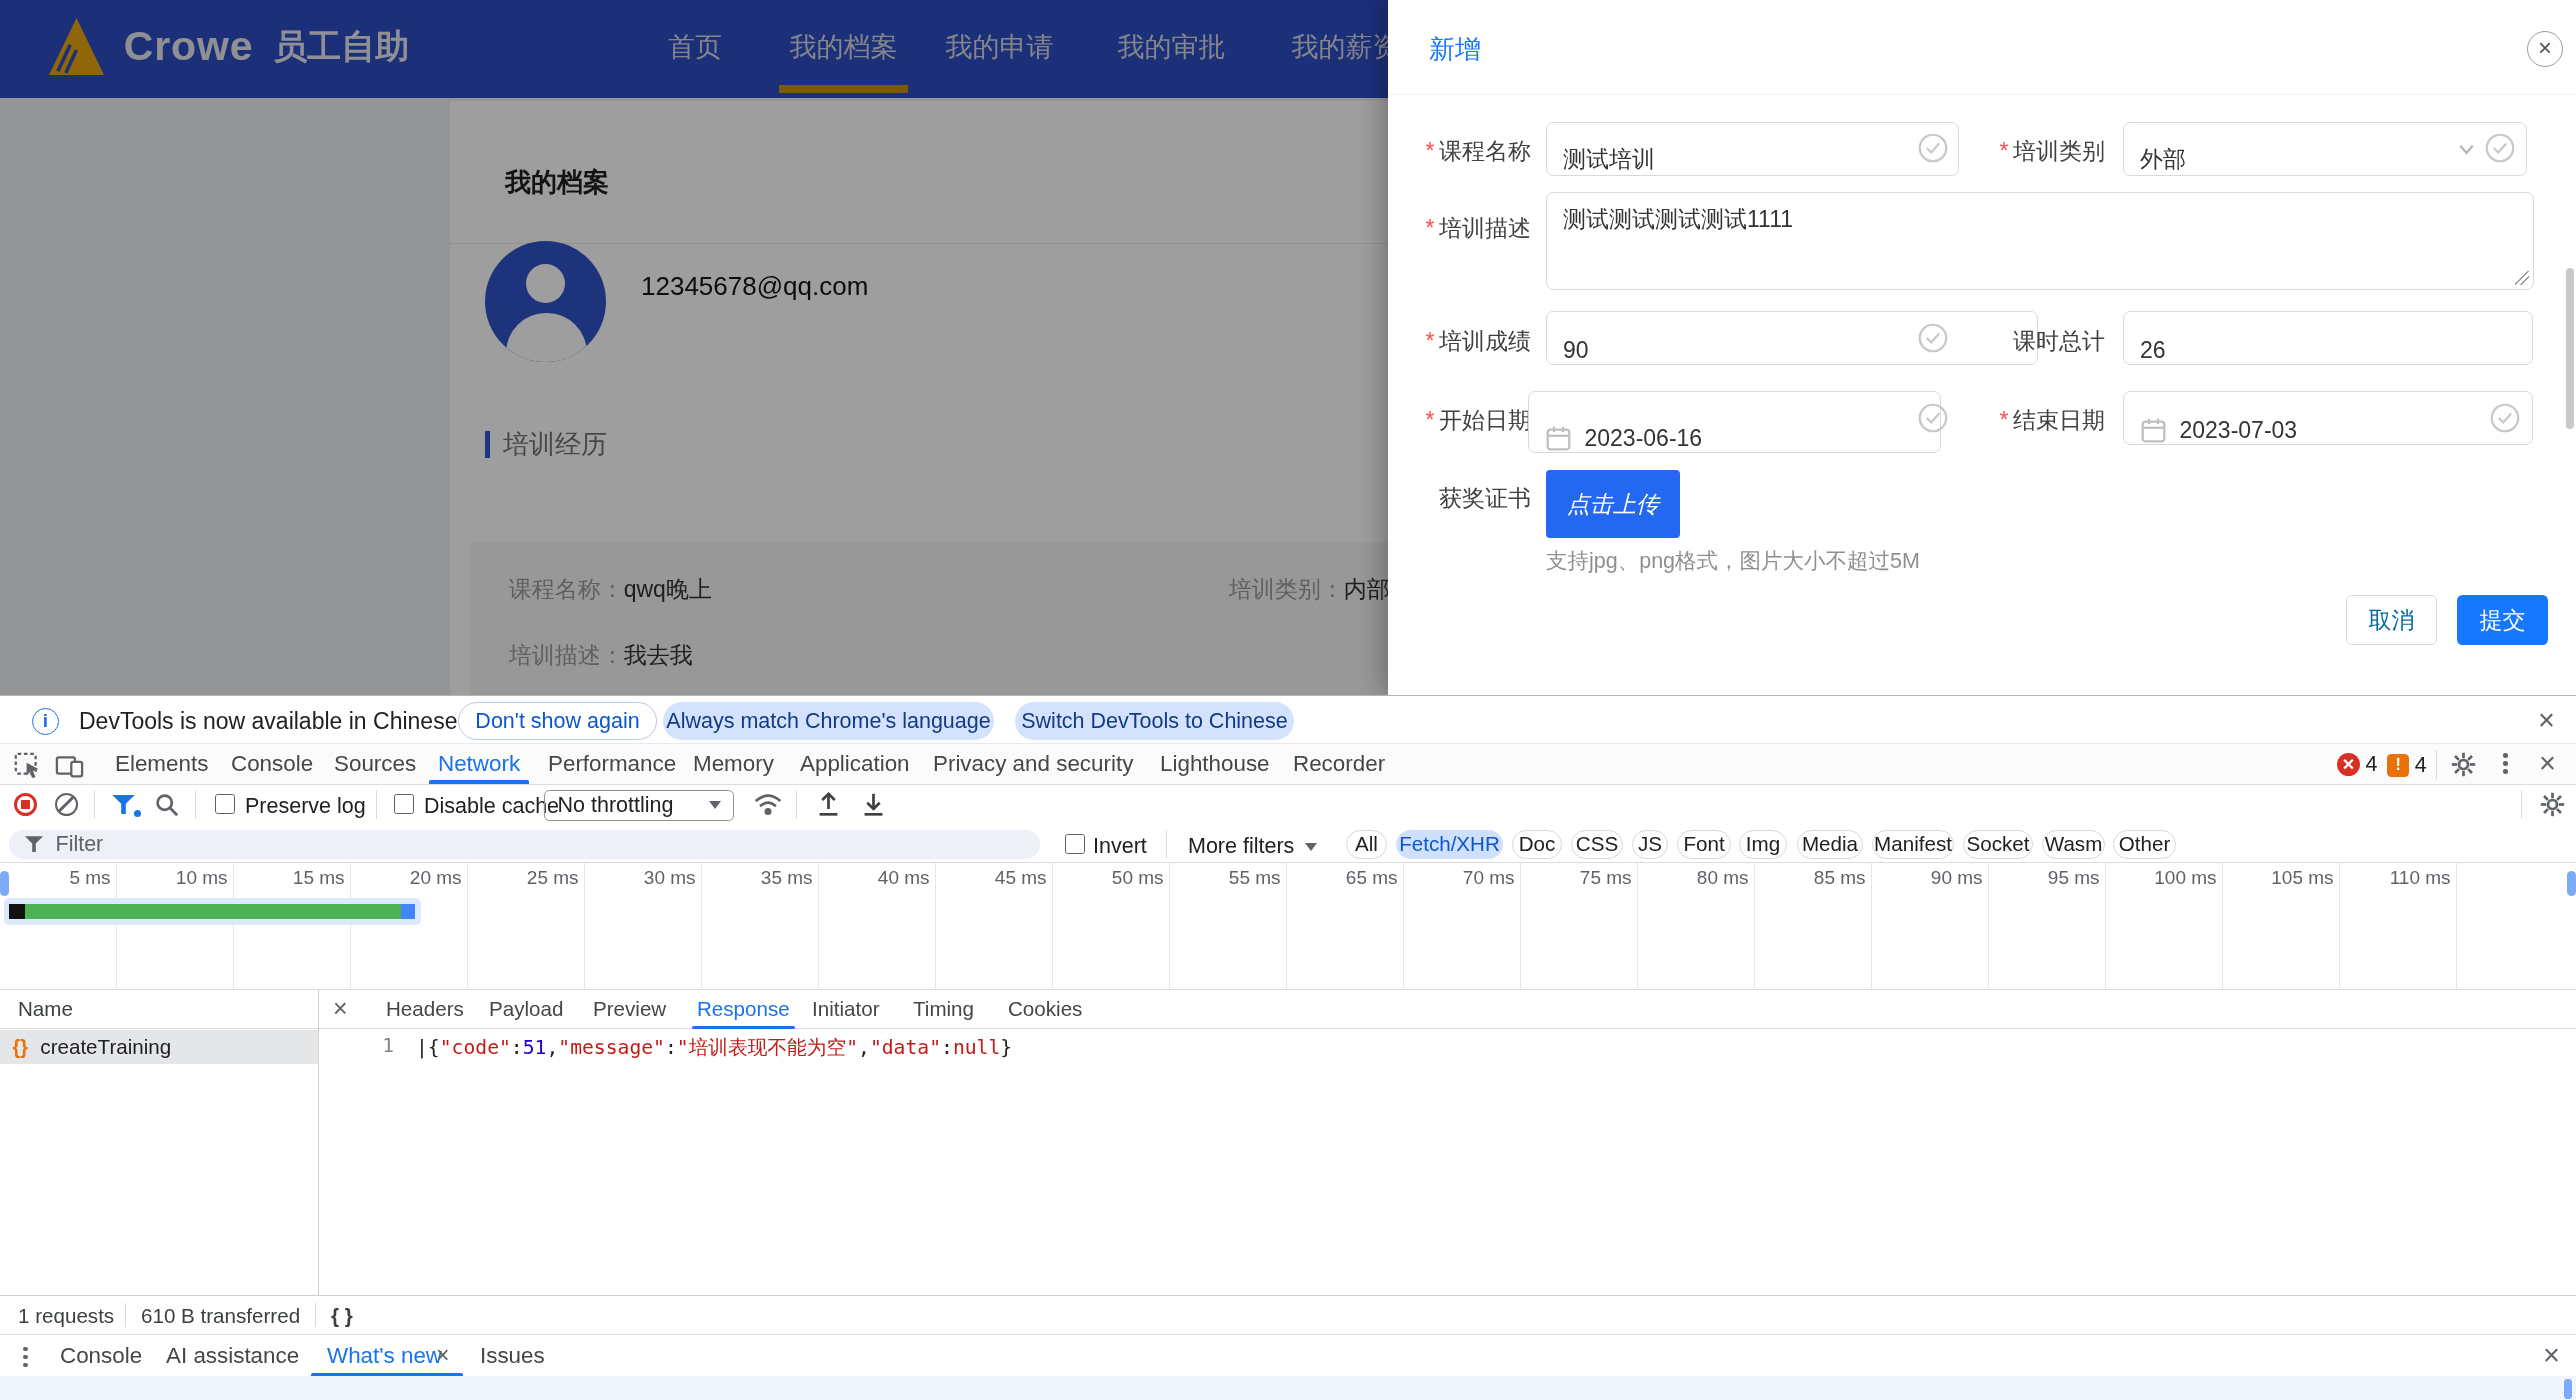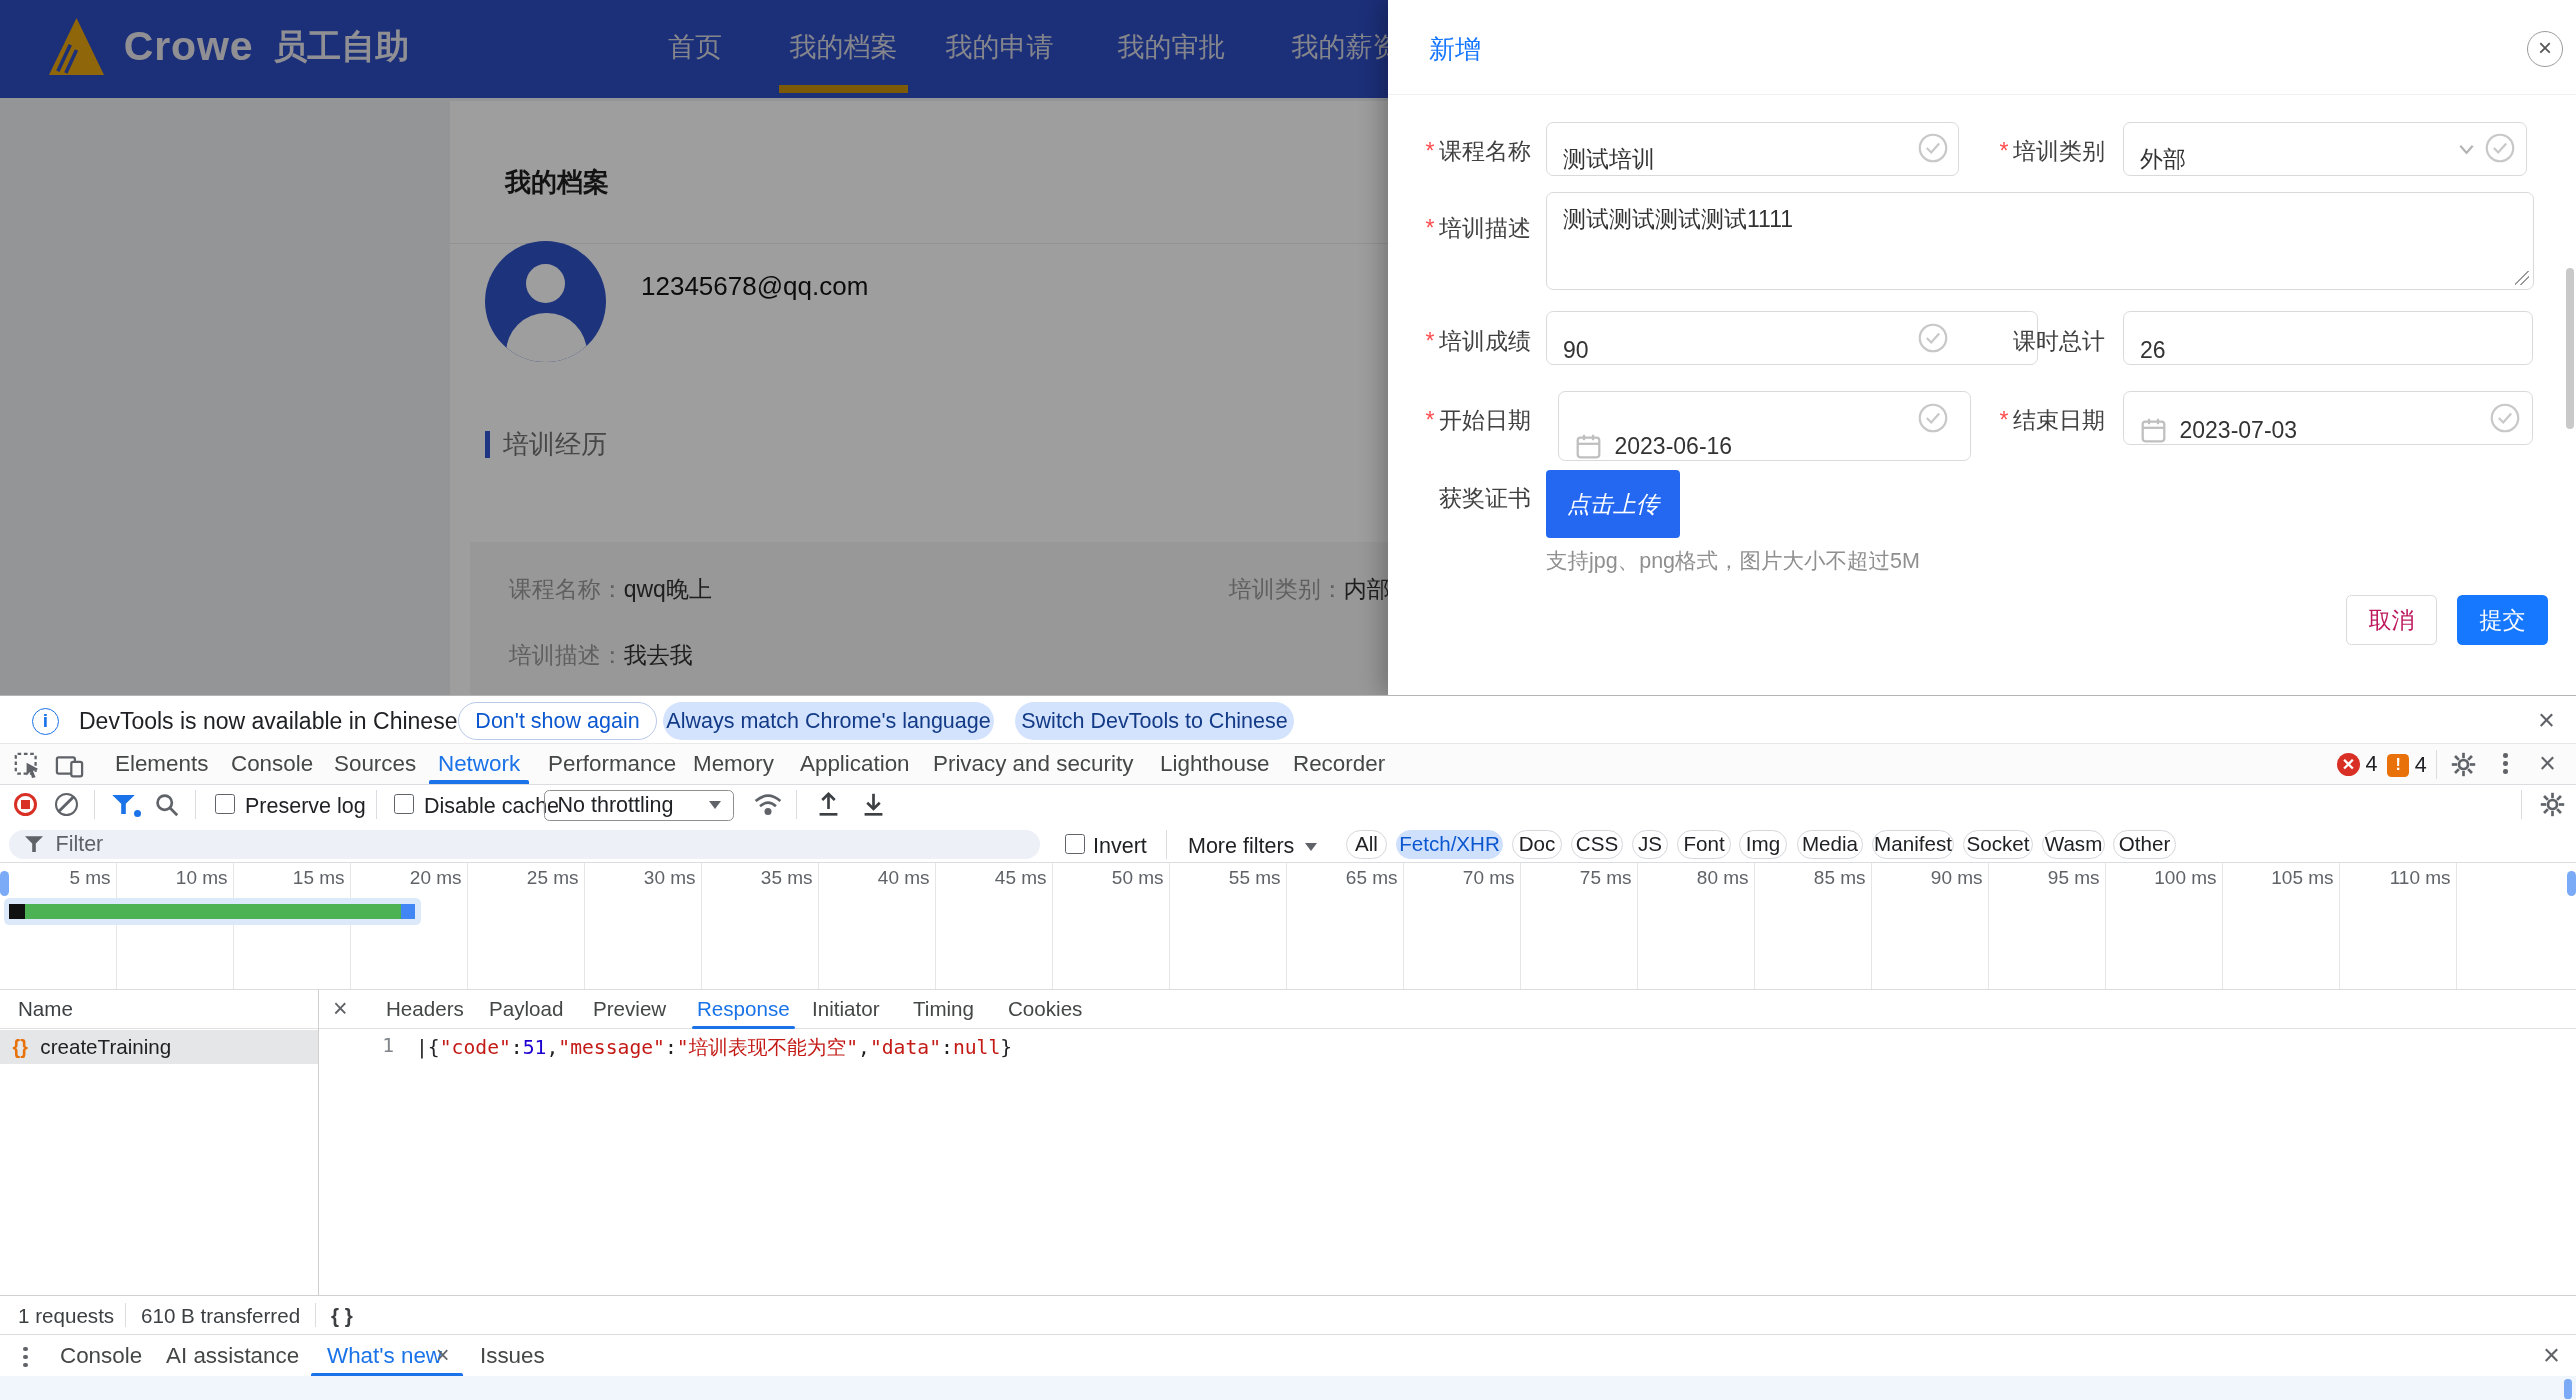--- a/index.html
+++ b/index.html
@@ -48,21 +48,21 @@
   .req::before { content:"*"; color:#ff4d4f; margin-right:4.5px; }
   .f-input { position:absolute; border:0.9px solid #d9d9d9; border-radius:7.2px; background:#fff; font-size:23px; color:#333; display:flex; align-items:flex-end; padding:0 16px; }
   .chk-ic { position:absolute; width:30px; height:30px; }
   .chev { position:absolute; width:23px; height:23px; }
   .cal-ic { width:27px; height:27px; margin-right:12.5px; flex:none; }
   .f-area { position:absolute; left:158px; top:192px; width:988px; height:98px; border:0.9px solid #d9d9d9; border-radius:7.2px; font-size:23px; color:#333; padding:10.7px 16px; }
   .rsz { position:absolute; right:3.6px; bottom:3.6px; width:14.3px; height:14.3px;
         background:linear-gradient(135deg,transparent 45%,#999 45%,#999 52%,transparent 52%,transparent 65%,#999 65%,#999 72%,transparent 72%); }
   .up-btn { position:absolute; left:158px; top:470px; width:134px; height:68px; background:#2468f2; border-radius:4px; color:#fff; font-size:23px; display:flex; align-items:center; justify-content:center;font-style:italic; }
   .up-hint { position:absolute; left:158px; top:546px; font-size:21.5px; color:#8f8f8f; }
-  .dw-cancel { position:absolute; left:958px; top:595px; width:91px; height:50px; border:0.9px solid #d9d9d9; border-radius:5.4px; background:#fff; color:#be185d; font-size:23px; display:flex; align-items:center; justify-content:center; }
+  .dw-cancel { position:absolute; left:958px; top:595px; width:91px; height:50px; border:0.9px solid #d9d9d9; border-radius:5.4px; background:#fff; color:#0369a1; font-size:23px; display:flex; align-items:center; justify-content:center; }
   .dw-submit { position:absolute; left:1069px; top:595px; width:91px; height:50px; background:#1677ff; border-radius:5.4px; color:#fff; font-size:23px; display:flex; align-items:center; justify-content:center; }
   .dw-scroll { position:absolute; left:1178px; top:268px; width:8px; height:161px; background:#c9c9c9; border-radius:4.5px; }
 
   
   .devtools { position:absolute; left:0; top:695px; width:2576px; height:705px; background:#fff; z-index:4; border-top:0.9px solid #b5b5b5; font-family:"Liberation Sans",sans-serif; }
   .dt-row { position:absolute; left:0; width:2576px; }
   .notif { top:0.9px; height:47px; border-bottom:0.9px solid #e8e8e8; background:#fff; }
   .info-ic { position:absolute; left:32px; top:10.7px; width:27px; height:27px; border:1.8px solid #1a73e8; border-radius:50%; color:#1a73e8; font-size:19px; text-align:center; line-height:24px; font-weight:bold; }
   .notif-txt { position:absolute; left:79px; top:10.7px; font-size:23px; color:#202124; }
   .pill { position:absolute; top:5.4px; height:38px; border-radius:19px; font-size:21.5px; display:flex; align-items:center; justify-content:center; }
@@ -213,21 +213,21 @@
     <svg class="chk-ic" style="left:530px;top:323px;" viewBox="0 0 34 34">
         <circle cx="17" cy="17" r="15" fill="none" stroke="#c8c8c8" stroke-width="2.5"></circle>
         <polyline points="10,17 15,22 24,12" fill="none" stroke="#c8c8c8" stroke-width="2.5"></polyline>
       </svg>
     <div class="f-label" style="left:601px;top:326px;width:116px;">课时总计</div>
     <div class="f-input" style="left:735px;top:311px;width:410px;height:54px;">
       <span>26</span>
     </div>
 
     <div class="f-label req" style="left:27px;top:405px;width:116px;">开始日期</div>
-    <div class="f-input" style="left:170px;top:391px;width:413px;height:70px;">
+    <div class="f-input" style="left:140px;top:391px;width:413px;height:62px;">
       <svg class="cal-ic" viewBox="0 0 30 30">
           <rect x="3" y="5" width="24" height="22" rx="3" fill="none" stroke="#bfbfbf" stroke-width="2.5"></rect>
           <line x1="3" y1="12" x2="27" y2="12" stroke="#bfbfbf" stroke-width="2.5"></line>
           <line x1="10" y1="2" x2="10" y2="8" stroke="#bfbfbf" stroke-width="2.5"></line>
           <line x1="20" y1="2" x2="20" y2="8" stroke="#bfbfbf" stroke-width="2.5"></line>
         </svg>
       <span>2023-06-16</span>
     </div>
     <svg class="chk-ic" style="left:530px;top:403px;" viewBox="0 0 34 34">
         <circle cx="17" cy="17" r="15" fill="none" stroke="#c8c8c8" stroke-width="2.5"></circle>

